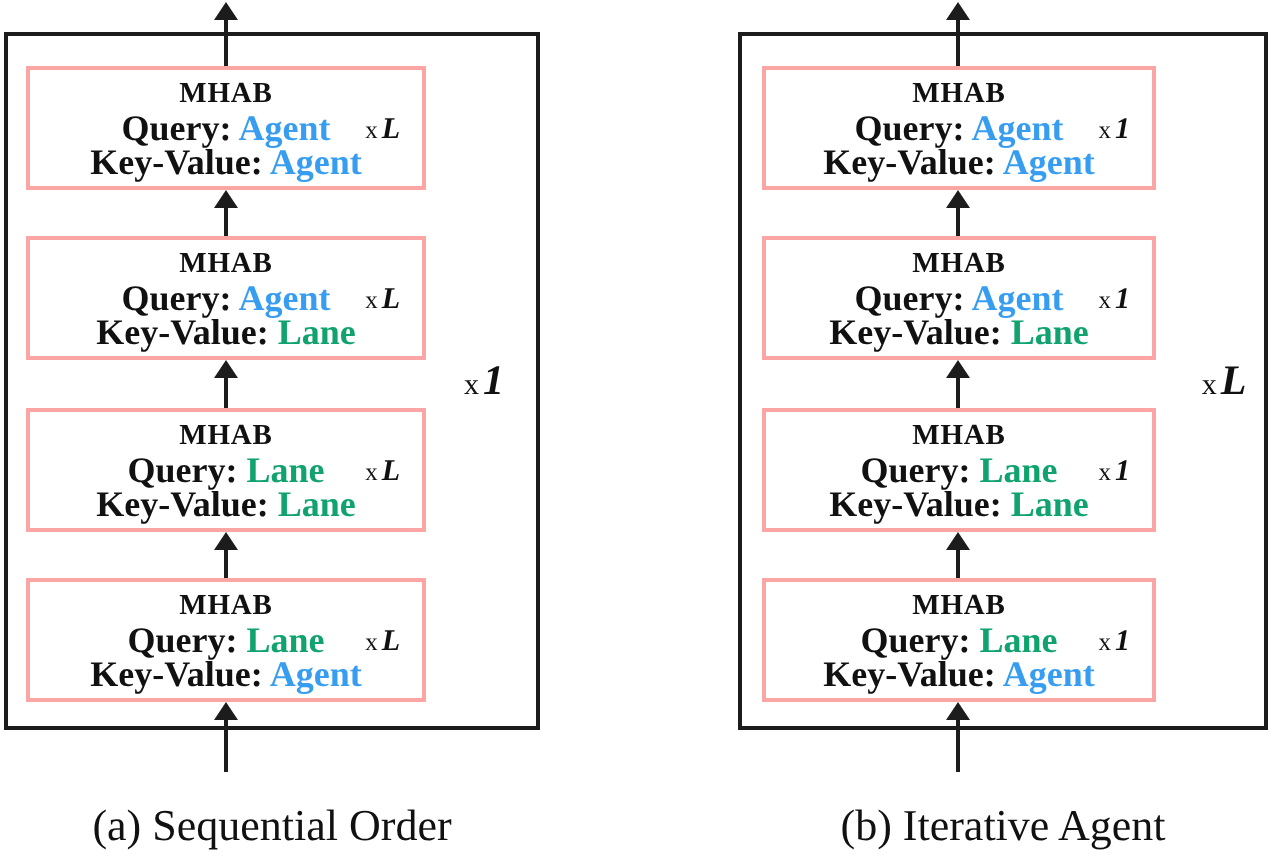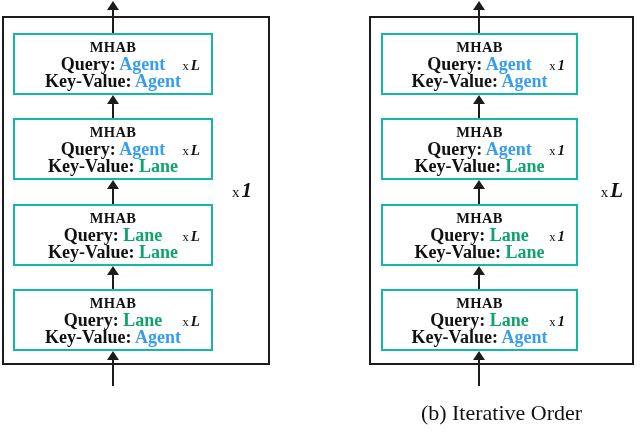--- a/index.html
+++ b/index.html
@@ -9,21 +9,21 @@
     overflow:hidden;
   }
   .panel{position:absolute;top:0;height:432px;}
   .panel.p0{left:2px;width:268px;}
   .panel.p1{left:369px;width:265px;}
   .outer-box{
     position:absolute;top:16px;left:0;right:0;height:349px;
     border:2px solid #1c1c1c;background:#fff;box-sizing:border-box;
   }
   .block{
-    position:absolute;height:62px;border:2px solid #14b8a6;background:#fff;
+    position:absolute;height:62px;border:2px solid #fca5a5;background:#fff;
     box-sizing:border-box;text-align:center;font-weight:bold;padding-top:3px;
   }
   .p0 .block{left:11px;width:200px;}
   .p1 .block{left:12px;width:197px;}
   .b1{top:33px;} .b2{top:118px;} .b3{top:204px;} .b4{top:289px;}
   .block-title{font-size:14.5px;line-height:18px;letter-spacing:.4px;}
   .block-line{font-size:18px;line-height:17px;white-space:nowrap;}
   .block-mult{position:absolute;right:11px;top:22px;font-size:12.5px;font-weight:normal;white-space:nowrap;}
   .mult-val{font-size:15px;font-weight:bold;font-style:italic;padding-left:2px;}
   .outer-mult{position:absolute;top:178px;width:54px;text-align:center;font-size:15px;white-space:nowrap;}
@@ -101,20 +101,21 @@
 
     <div class="block b4">
       <div class="block-title">MHAB</div>
       <div class="block-line"><span>Query:</span> <span style="color: rgb(16, 163, 110);">Lane</span></div>
       <div class="block-line"><span>Key-Value:</span> <span style="color: rgb(55, 157, 240);">Agent</span></div>
       <div class="block-mult"><span>x</span><span class="mult-val">L</span></div>
     </div>
 
     <div class="outer-mult"><span>x</span><span class="mult-val">1</span></div>
 
+    <div class="caption">(a) Sequential Order</div>
   </div>
 
   <div class="panel p1">
     <div class="outer-box"></div>
 
     <div class="arrow ar-out">
         <div class="shaft"></div>
         <div class="head"></div>
       </div>
     <div class="arrow ar-12">
@@ -157,16 +158,16 @@
 
     <div class="block b4">
       <div class="block-title">MHAB</div>
       <div class="block-line"><span>Query:</span> <span style="color: rgb(16, 163, 110);">Lane</span></div>
       <div class="block-line"><span>Key-Value:</span> <span style="color: rgb(55, 157, 240);">Agent</span></div>
       <div class="block-mult"><span>x</span><span class="mult-val">1</span></div>
     </div>
 
     <div class="outer-mult"><span>x</span><span class="mult-val">L</span></div>
 
-    <div class="caption">(b) Iterative Order</div>
+    <div class="caption">(b) Iterative Agent</div>
   </div>
 
 </div>
 
 </body></html>

